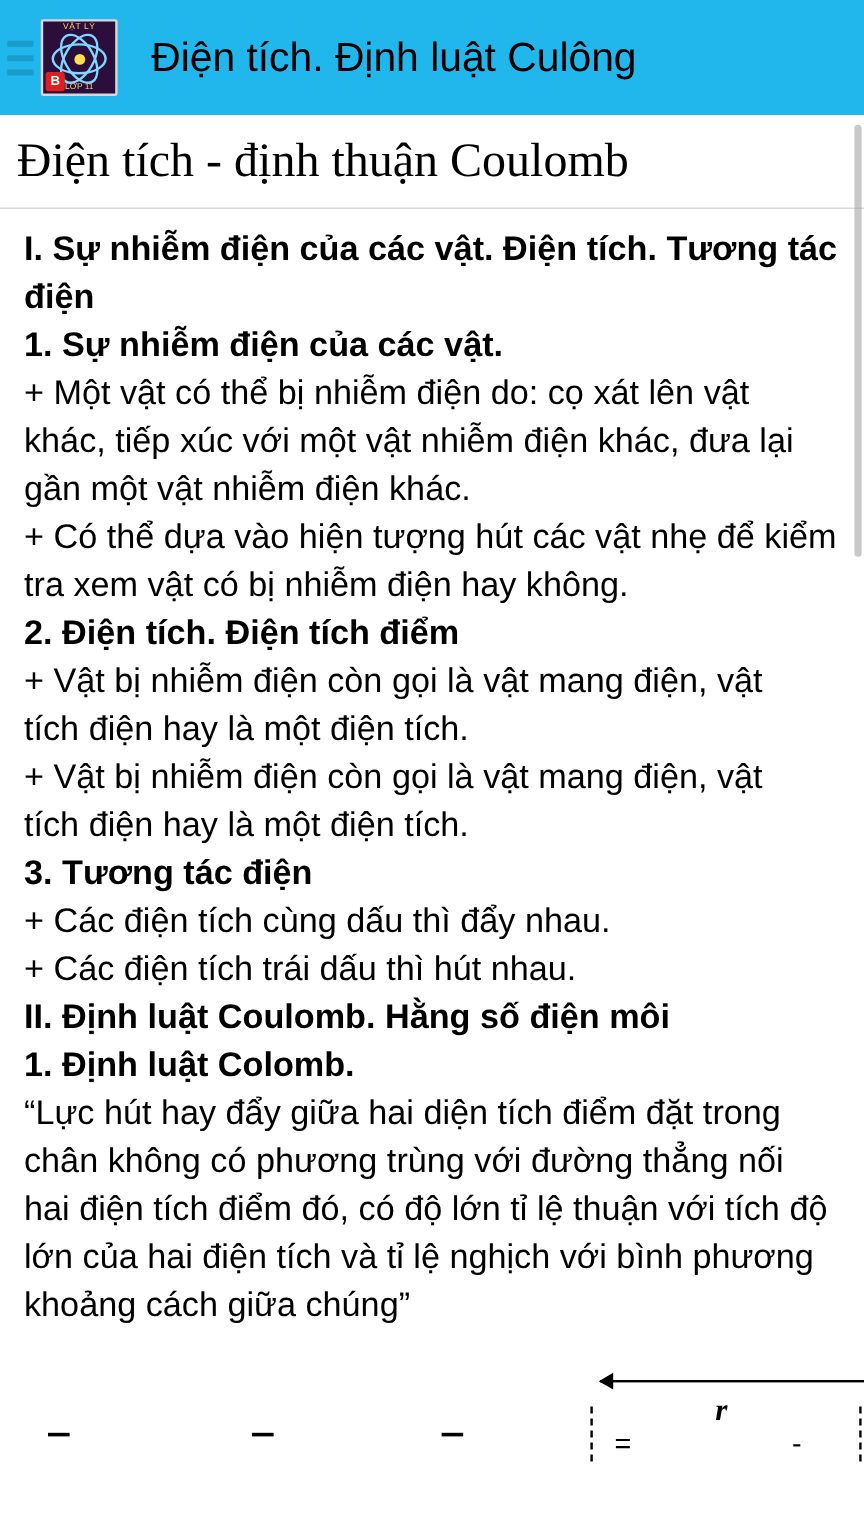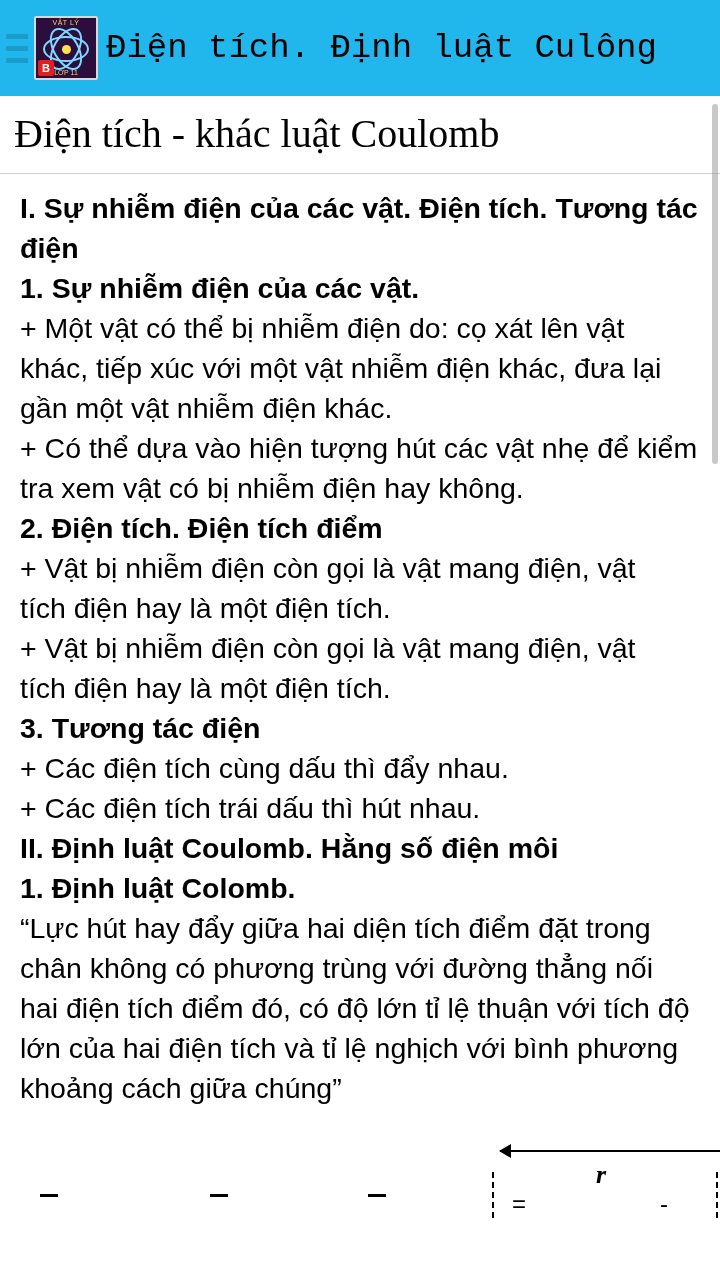--- a/index.html
+++ b/index.html
@@ -99,24 +99,24 @@
     color: #fff;
     font-size: 11px;
     font-weight: bold;
     line-height: 16px;
     text-align: center;
     border-radius: 2px;
   }
   .actionbar-title {
     color: #000000;
     font-size: 34px;
-    margin-left: 8px;
+    margin-left: 28px;
     white-space: nowrap;
     overflow: hidden;
-    font-family: Liberation Mono, monospace;
+    font-family: Liberation Sans, sans-serif;
   }
 
   
   .content {
     position: absolute;
     top: 96px; left: 0;
     width: 720px;
     height: 1184px;
     overflow: hidden;
     background: #ffffff;
@@ -231,21 +231,21 @@
       <div class="ring r2"></div>
       <div class="ring r3"></div>
       <div class="nucleus"></div>
       <div class="bottext">LỚP 11</div>
       <div class="badge">B</div>
     </div>
     <div class="actionbar-title">Điện tích. Định luật Culông</div>
   </div>
 
   <div class="content">
-    <div class="page-title">Điện tích - khác luật Coulomb</div>
+    <div class="page-title">Điện tích - định thuận Coulomb</div>
     <div class="divider"></div>
 
     <div class="body-text" id="body-text">
         <p class="b">I.  Sự nhiễm điện của các vật. Điện tích. Tương tác</p>
         <p class="b">điện</p>
         <p class="b">1.  Sự nhiễm điện của các vật.</p>
         <p>+ Một vật có thể bị nhiễm điện do: cọ xát lên vật</p>
         <p>khác, tiếp xúc với một vật nhiễm điện khác, đưa lại</p>
         <p>gần một vật nhiễm điện khác.</p>
         <p>+ Có thể dựa vào hiện tượng hút các vật nhẹ để kiểm</p>

